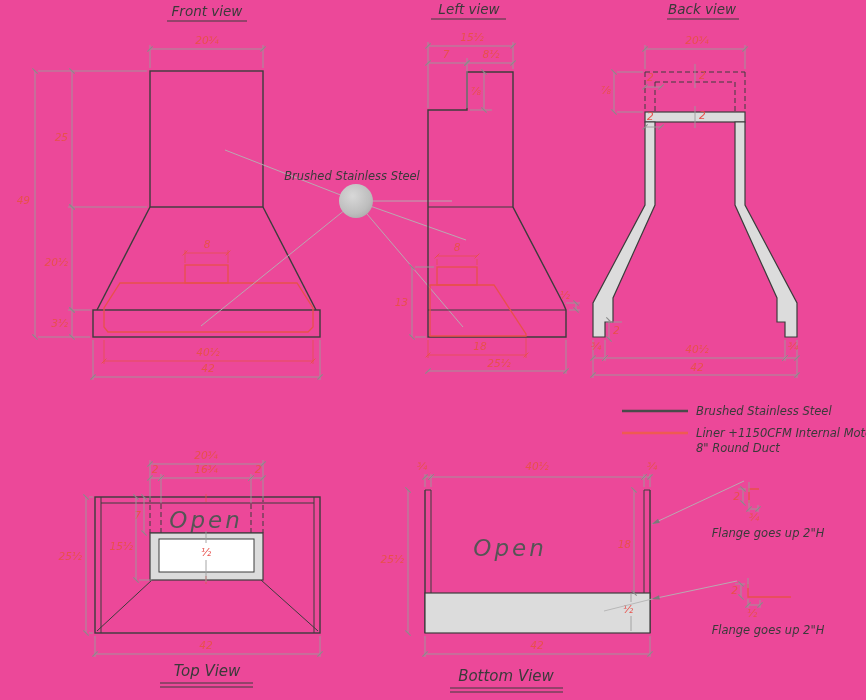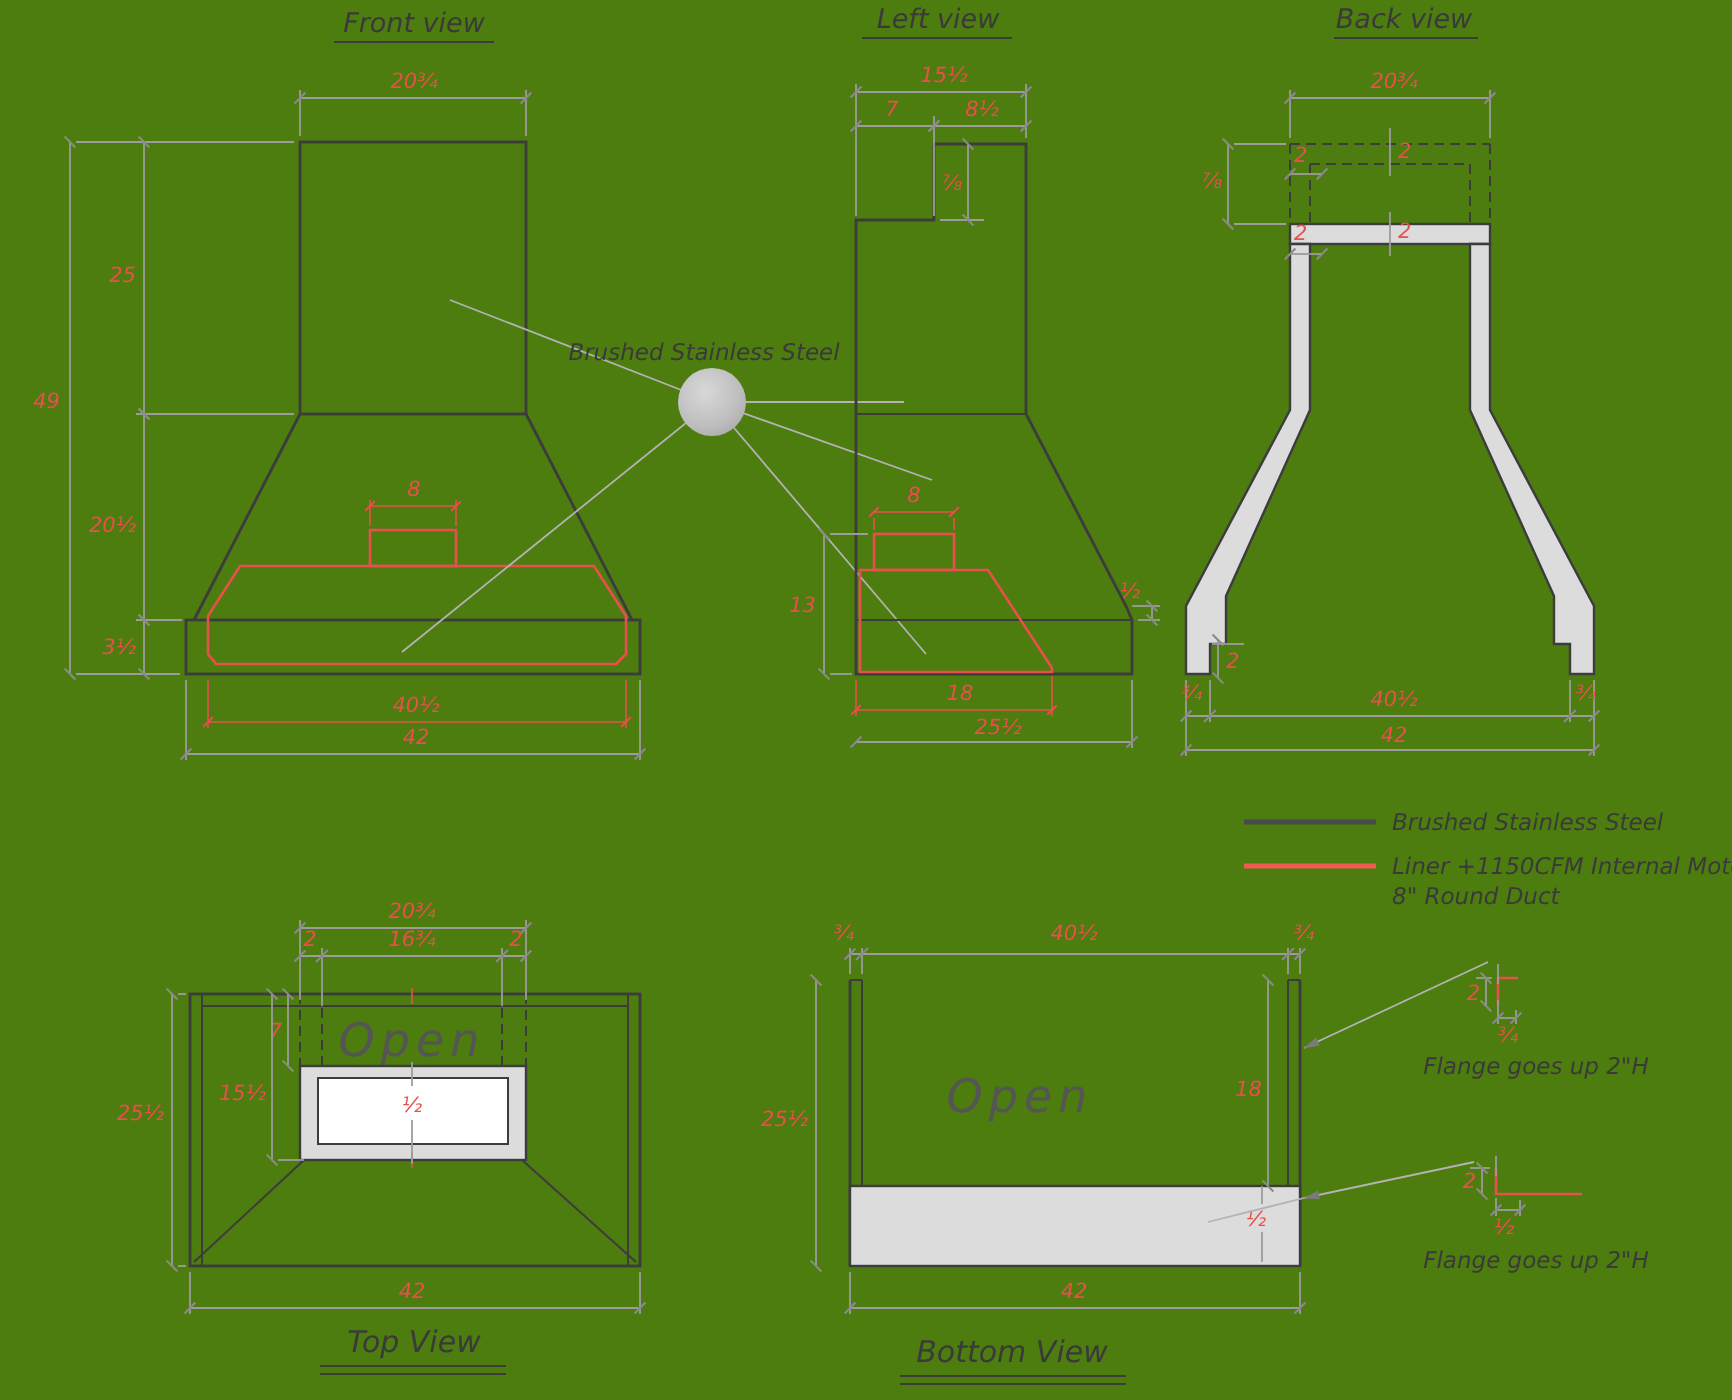--- a/index.html
+++ b/index.html
@@ -1,16 +1,16 @@
 <!DOCTYPE html>
 <html><head>
 <meta charset="utf-8">
 <style>
   html,body{margin:0;padding:0;background:#ffffff;}
-  .stage{position:relative;width:866px;height:700px;background:#4d7c0f;overflow:hidden;
+  .stage{position:relative;width:866px;height:700px;background:#ec4899;overflow:hidden;
          font-family:"DejaVu Sans",sans-serif;}
   svg{position:absolute;left:0;top:0;}
   
   .ol{stroke:#3c3c3c;stroke-width:1.4;fill:none;stroke-linejoin:miter;}
   .ol1{stroke:#3c3c3c;stroke-width:1;fill:none;}
   .red{stroke:#e8504b;stroke-width:1.3;fill:none;stroke-linejoin:miter;}
   .redthin{stroke:#e8504b;stroke-width:.8;fill:none;}
   .dl{stroke:#9c9c9c;stroke-width:.9;fill:none;}
   .tk{stroke:#8a8a8a;stroke-width:1;fill:none;}
   .ldr{stroke:#b3b3b3;stroke-width:.9;fill:none;}

